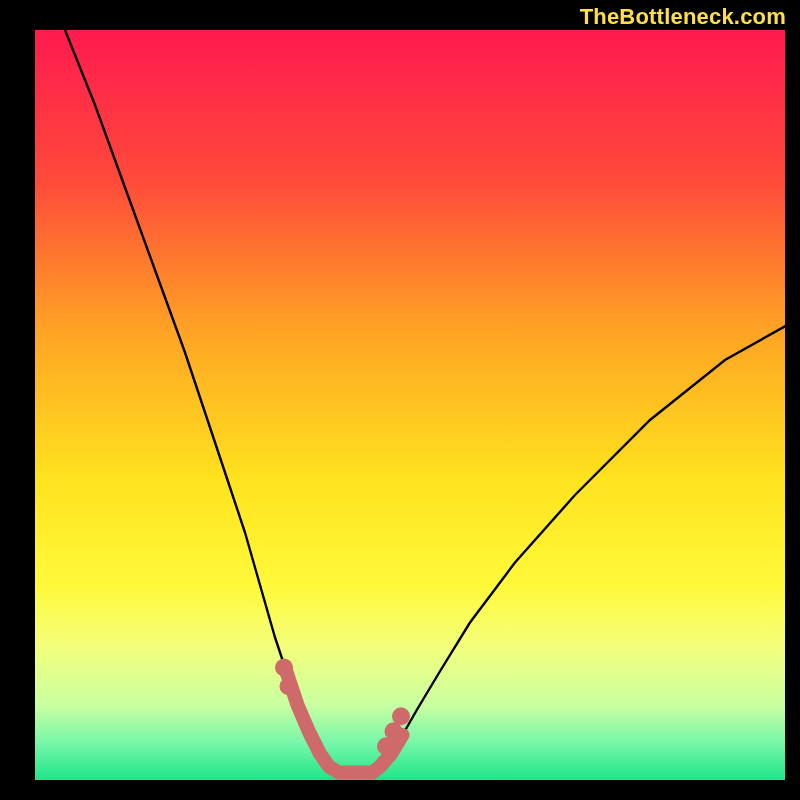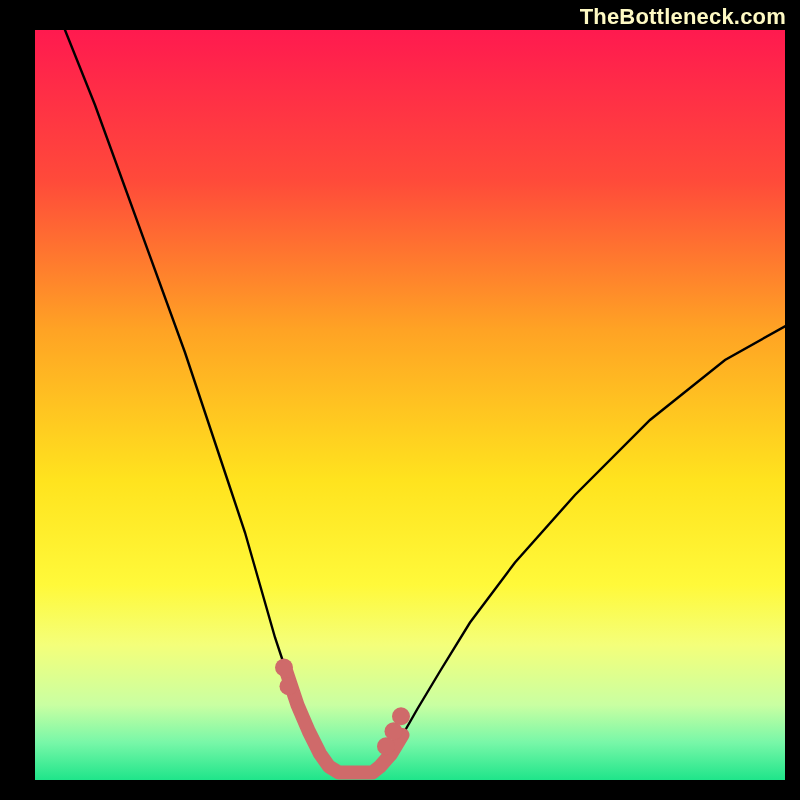--- a/index.html
+++ b/index.html
@@ -34,21 +34,21 @@
     position: absolute;
     inset: 0;
   }
   .watermark {
     position: absolute;
     top: 4px;
     right: 14px;
     font-family: Arial, Helvetica, sans-serif;
     font-size: 22px;
     font-weight: 600;
-    color: #fef9c3;
+    color: #fde047;
     letter-spacing: 0.2px;
   }
 </style>
 </head>
 <body>
 
 <div class="frame">
   <div class="plot">
     <svg class="gradient" viewBox="0 0 750 750" preserveAspectRatio="none">
       <defs>

